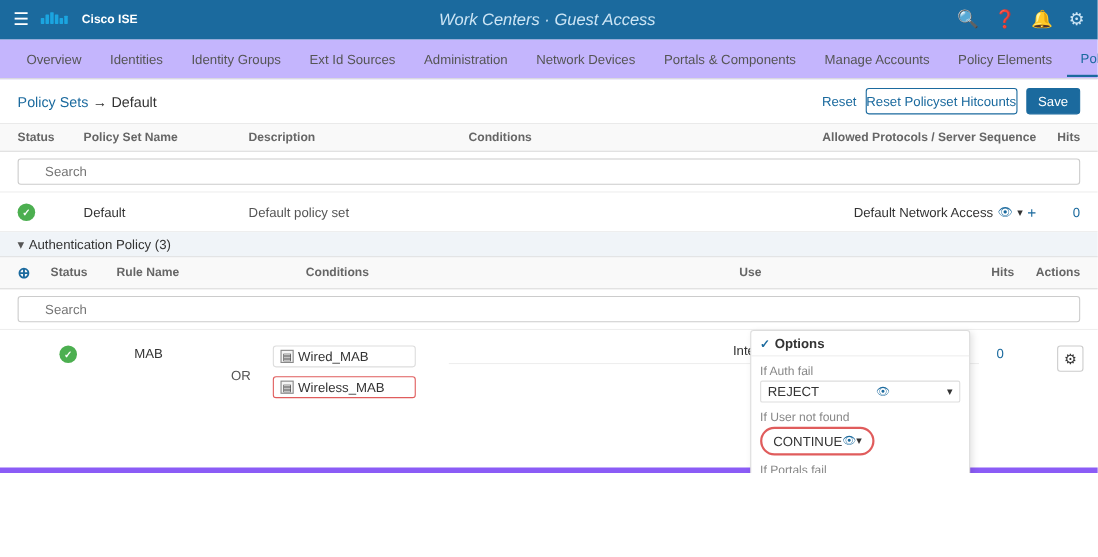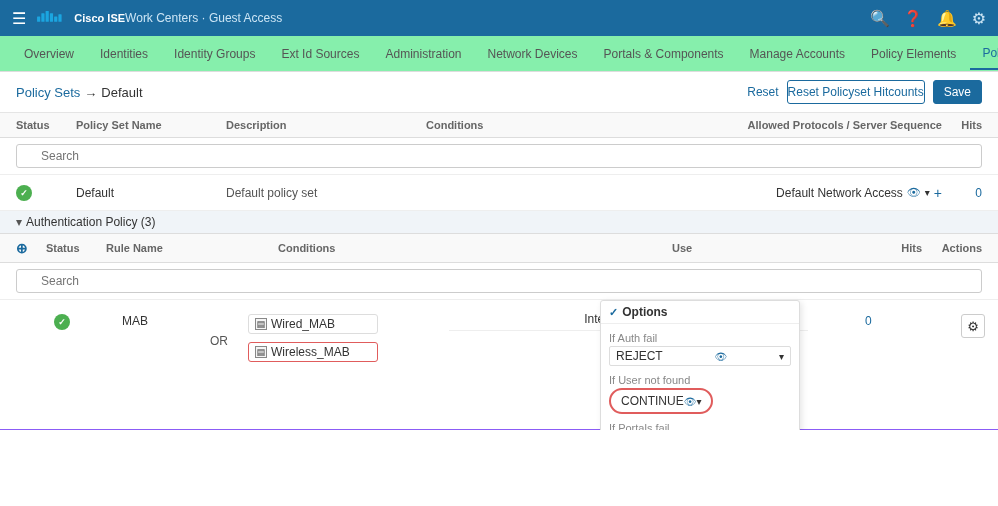--- a/index.html
+++ b/index.html
@@ -3,25 +3,25 @@
   <meta charset="utf-8">
   <style>
     * { box-sizing: border-box; margin: 0; padding: 0; }
     body { font-family: -apple-system, BlinkMacSystemFont, 'Segoe UI', Arial, sans-serif; font-size: 12px; color: #333; background: #fff; }
     
     
     .top-nav { display: flex; align-items: center; padding: 0 12px; height: 36px; background: #1b6a9e; color: #fff; }
     .hamburger { font-size: 16px; margin-right: 10px; cursor: pointer; }
     .cisco-logo { display: flex; align-items: center; gap: 6px; font-weight: bold; font-size: 15px; color: #ffffff; }
     .cisco-logo span { font-size: 11px; }
-    .nav-title { flex: 1; text-align: left; font-size: 12px; color: #cce5f5; }
+    .nav-title { flex: 1; text-align: center; font-size: 15px; color: #cce5f5; font-style: italic; }
     .nav-icons { display: flex; gap: 14px; align-items: center; font-size: 16px; color: #cce5f5; }
     
     
-    .tab-nav { display: flex; align-items: center; padding: 0 12px; height: 36px; background: #86efac; border-bottom: 1px solid #ddd; gap: 2px; }
+    .tab-nav { display: flex; align-items: center; padding: 0 12px; height: 36px; background: #c4b5fd; border-bottom: 1px solid #ddd; gap: 2px; }
     .tab-item { padding: 8px 12px; font-size: 12px; color: #555; cursor: pointer; white-space: nowrap; }
     .tab-item.active { color: #1b6a9e; border-bottom: 2px solid #1b6a9e; font-weight: 500; }
     
     
     .breadcrumb-bar { display: flex; align-items: center; padding: 8px 16px; justify-content: space-between; border-bottom: 1px solid #e5e5e5; }
     .breadcrumb { display: flex; align-items: center; gap: 4px; color: #1b6a9e; font-size: 13px; }
     .breadcrumb span { color: #333; }
     .breadcrumb-actions { display: flex; gap: 8px; align-items: center; }
     .btn-reset { font-size: 12px; color: #1b6a9e; background: none; border: none; cursor: pointer; }
     .btn-outline { font-size: 12px; color: #1b6a9e; background: #fff; border: 1px solid #1b6a9e; border-radius: 3px; padding: 4px 0; cursor: pointer; }
@@ -64,21 +64,21 @@
     .auth-col-rule { width: 172px; }
     .auth-col-cond { flex: 1; }
     .auth-col-use { width: 200px; }
     .auth-col-hits { width: 50px; text-align: right; }
     .auth-col-actions { width: 60px; text-align: right; }
     
     
     .auth-search-row { padding: 6px 16px; border-bottom: 1px solid #eee; }
     
     
-    .mab-row { display: flex; border-bottom: 1px solid #8b5cf6; min-height: 130px; gap: 41px; }
+    .mab-row { display: flex; border-bottom: 5px solid #8b5cf6; min-height: 130px; }
     .condition-item { display: flex; align-items: center; gap: 4px; font-size: 12px; border: 1px solid #ddd; border-radius: 3px; padding: 2px 6px; background: #fff; }
     .cond-icon { width: 12px; height: 12px; border: 1px solid #888; background: #f5f5f5; display: flex; align-items: center; justify-content: center; font-size: 8px; }
     .wireless-highlight { border: 1px solid #e05c5c; border-radius: 3px; }
     
     
     .options-panel { position: absolute; top: 0; right: 16px; width: 200px; border: 1px solid #ddd; border-radius: 3px; background: #fff; box-shadow: 2px 2px 6px rgba(0,0,0,0.1); }
     .options-title { padding: 4px 8px; font-size: 12px; font-weight: 600; border-bottom: 1px solid #eee; display: flex; align-items: center; gap: 4px; }
     .options-content { padding: 8px; display: flex; flex-direction: column; gap: 8px; }
     .option-section { font-size: 11px; }
     .option-label { color: #888; margin-bottom: 2px; }

